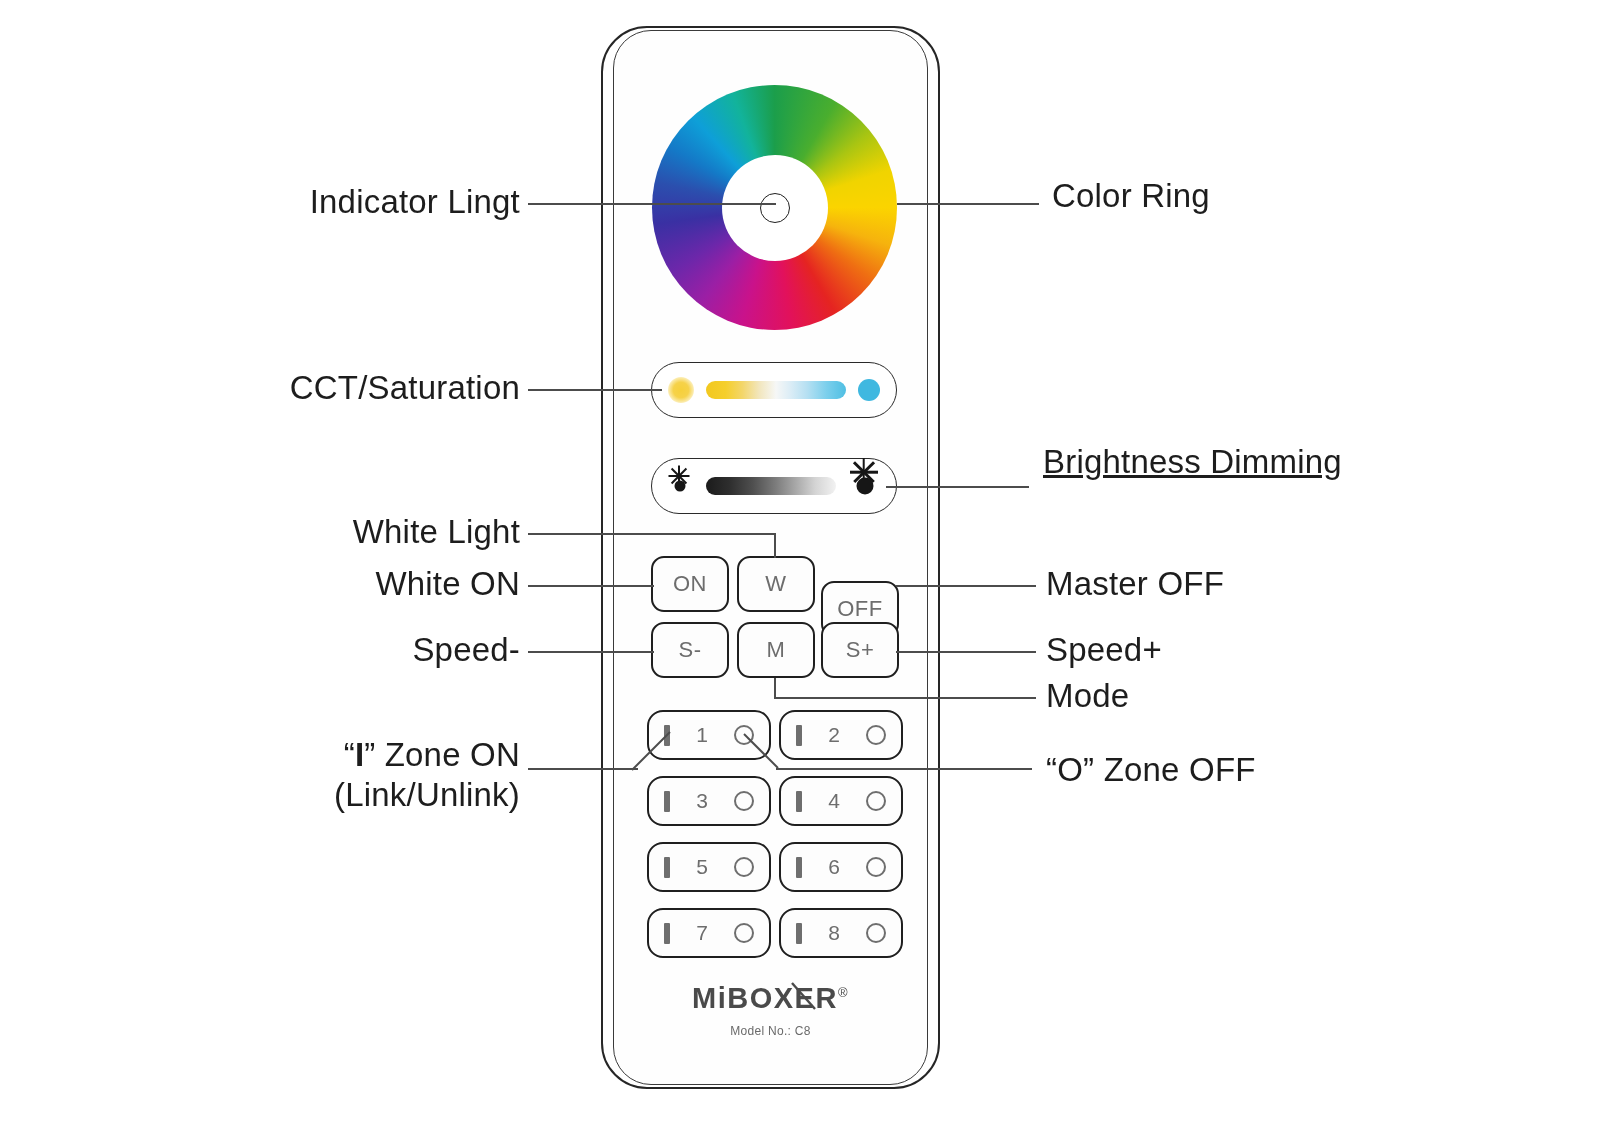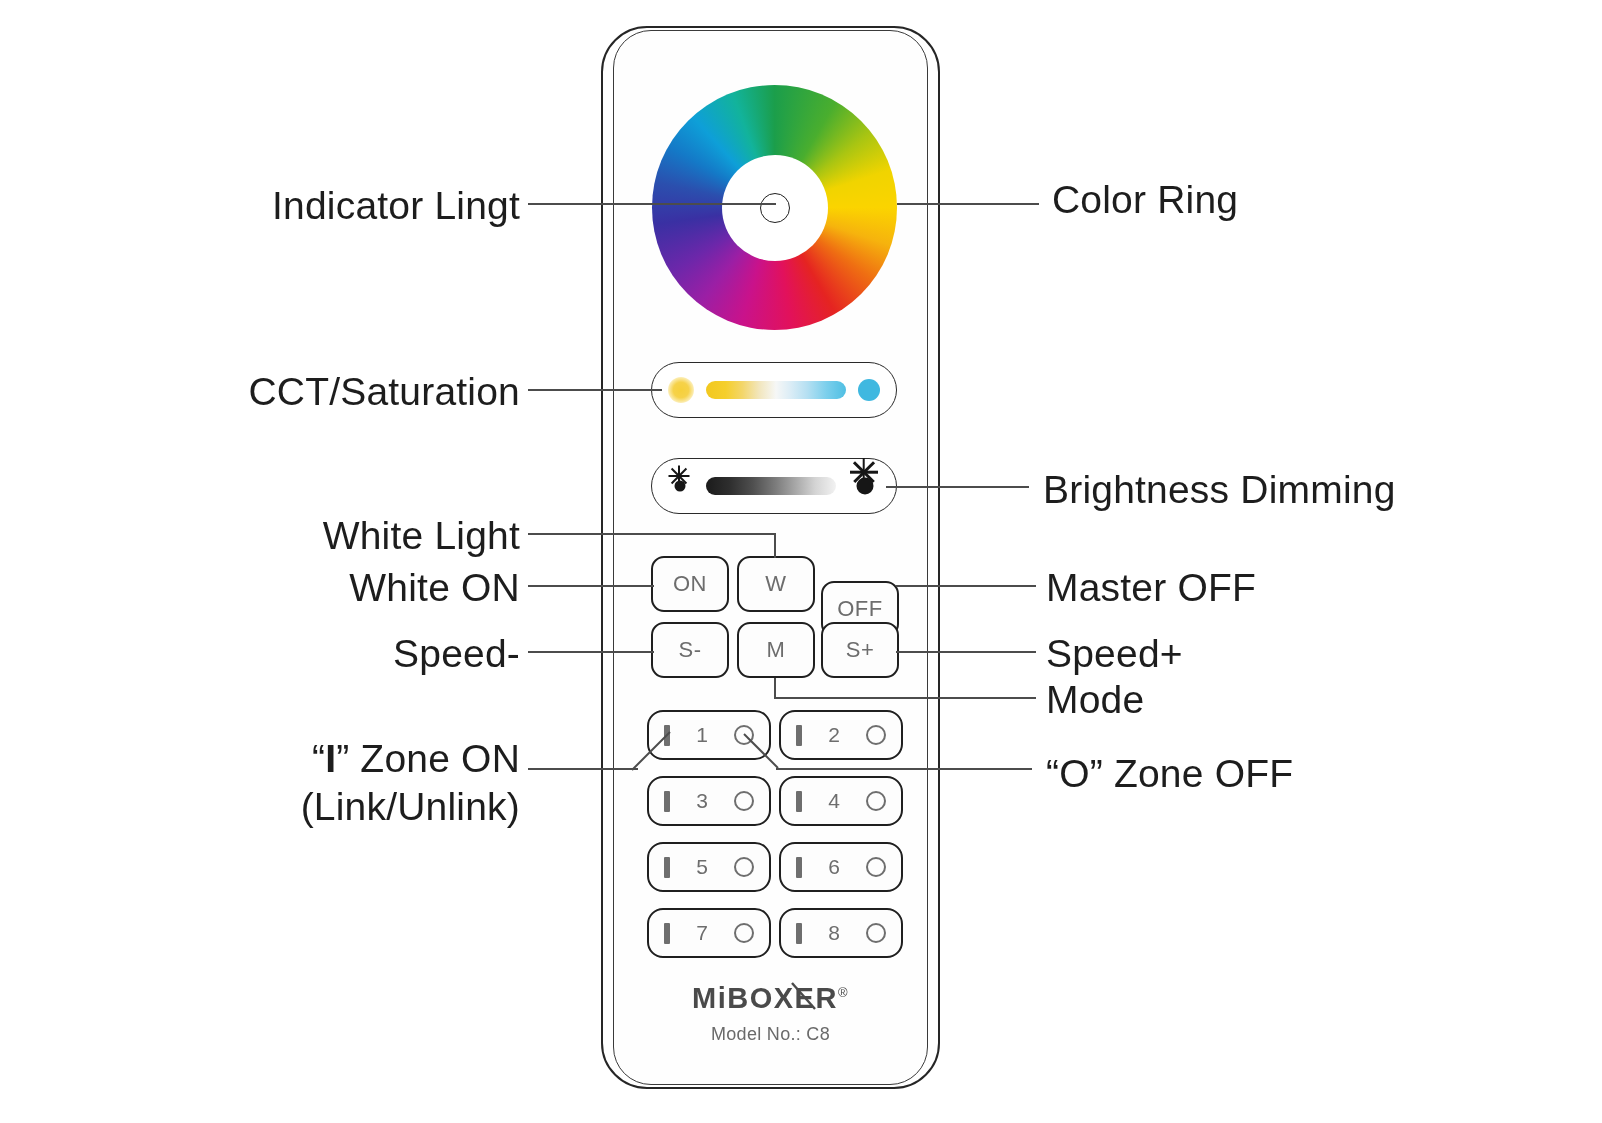--- a/index.html
+++ b/index.html
@@ -22,21 +22,21 @@
     position:absolute;
     background:#4c4c4c;
     height:2px;
   }
   .lead.v{ width:2px; height:auto; }
   .diag{ position:absolute; }
 
   
   .label{
     position:absolute;
-    font-size:39px;
+    font-size:33px;
     font-weight:400;
     letter-spacing:.2px;
     color:#1d1d1d;
     white-space:nowrap;
     line-height:1.22;
   }
   .label.r{ text-align:right; }
   .label.l{ text-align:left; }
   .label .glyph-i{
     font-weight:700;
@@ -257,21 +257,21 @@
     position:relative;
     display:inline-block;
   }
   #brand-logo .sup{
     font-size:13px;
     vertical-align:super;
     font-weight:400;
   }
   #brand-model{
     margin-top:9px;
-    font-size:18px;
+    font-size:12px;
     color:#6a6a6a;
     letter-spacing:.3px;
   }
 </style>
 </head>
 <body>
 
 <div id="stage">
 
   <div id="remote-outer"></div>
@@ -407,21 +407,21 @@
 
   <div class="label r" style="left:170px; top:735px; width:350px;">
     <div><span>“</span><span class="glyph-i">I</span><span>” Zone ON</span></div>
     <div>(Link/Unlink)</div>
   </div>
 
   <div class="label r" style="left:190px; top:630px; width:330px;">Speed-</div>
 
   <div class="label l" style="left:1052px; top:176px;">Color Ring</div>
 
-  <div class="label l" style="left:1043px; top:466px;">Brightness Dimming</div>
+  <div class="label l" style="left:1043px; top:442px;text-decoration:underline;">Brightness Dimming</div>
 
   <div class="label l" style="left:1046px; top:564px;">Master OFF</div>
 
   <div class="label l" style="left:1046px; top:630px;">Speed+</div>
 
   <div class="label l" style="left:1046px; top:676px;">Mode</div>
 
   <div class="label l" style="left:1046px; top:750px;"><span>“</span><span>O</span><span>” Zone OFF</span></div>
 
 </div>

